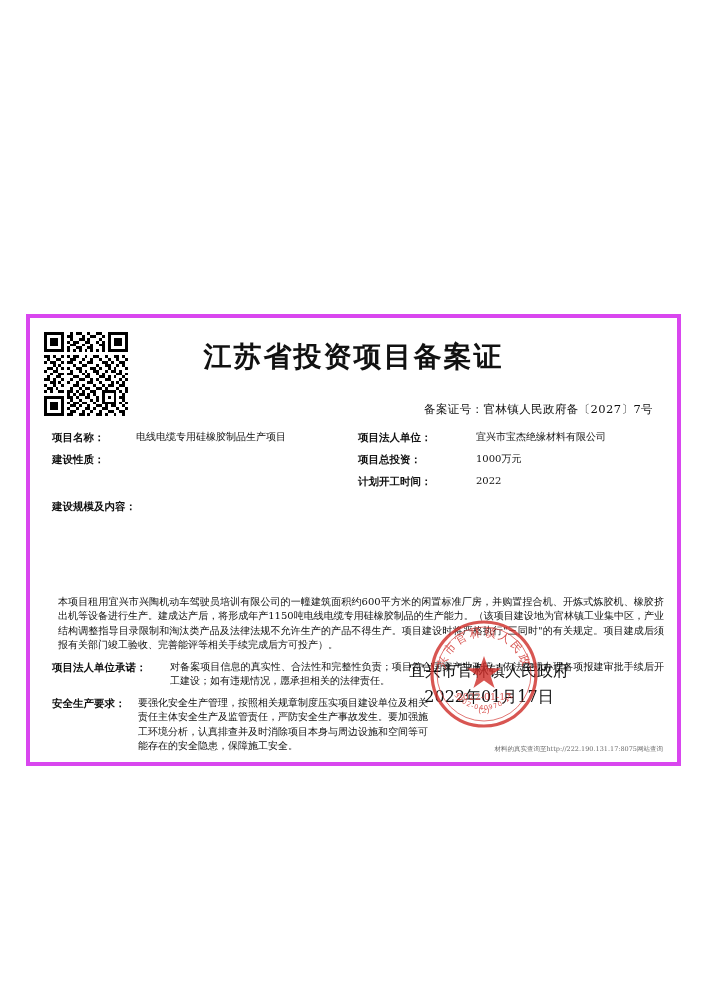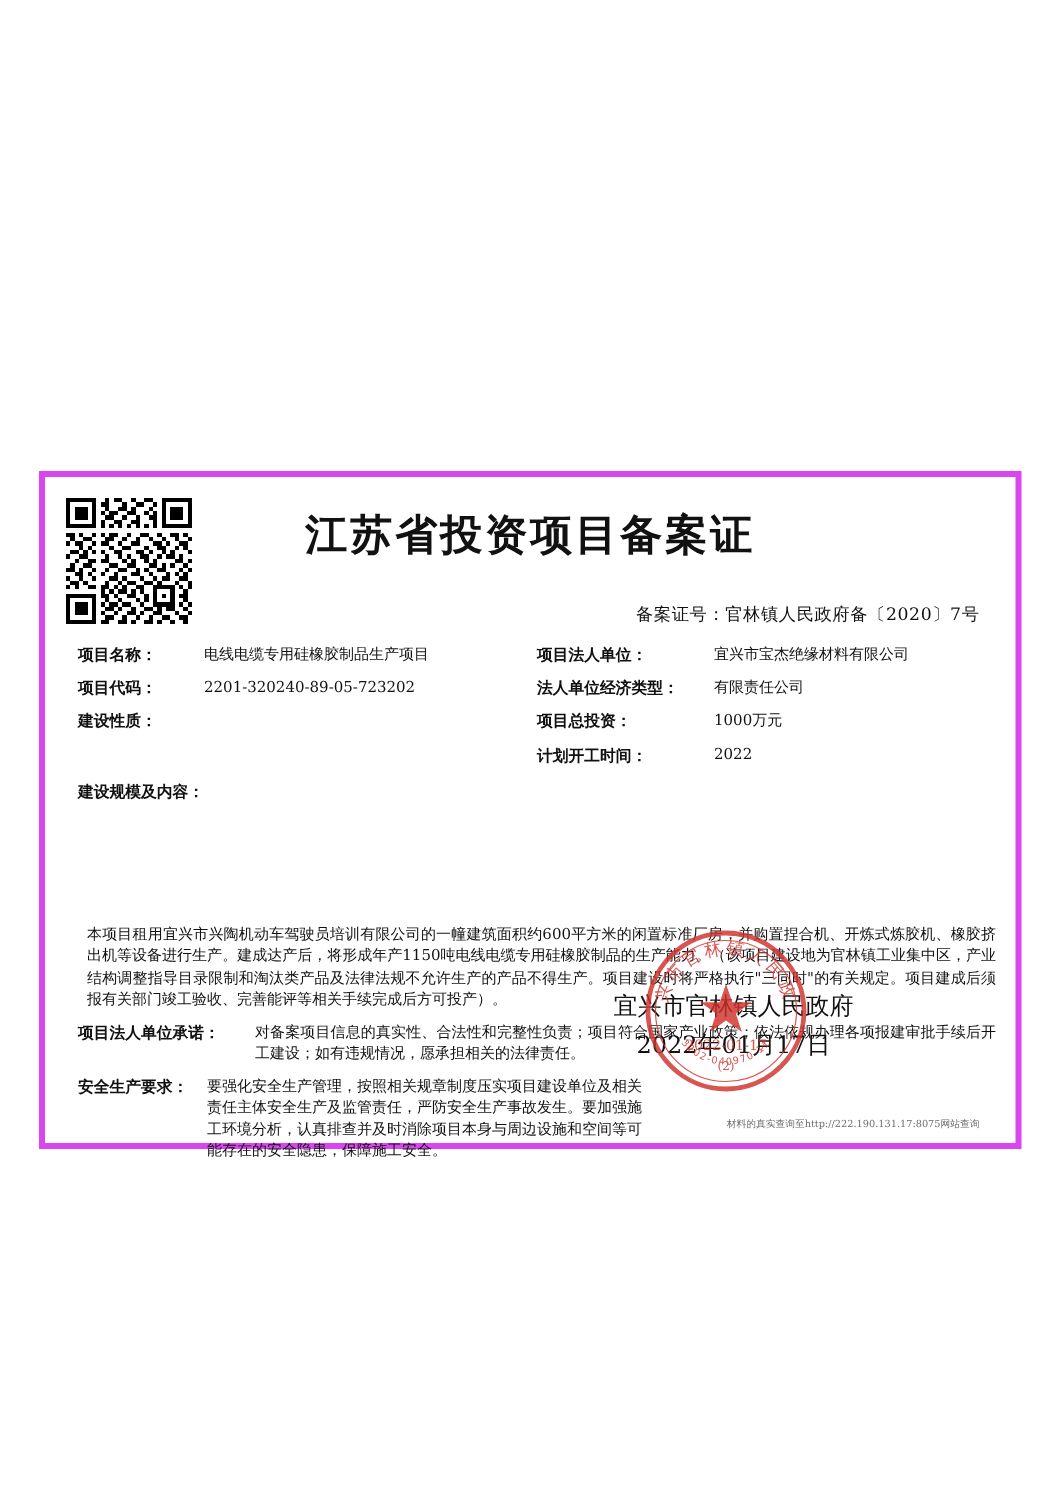--- a/index.html
+++ b/index.html
@@ -144,21 +144,21 @@
     text-align: center;
     font-family: "DejaVu Serif", serif;
     font-size: 16px;
     color: #111;
     line-height: 1.6;
   }
 
   
   .footnote {
     position: absolute;
-    right: 24px;
+    right: 14px;
     bottom: 8px;
     font-size: 6.5px;
     color: #6c6c6c;
     font-family: "DejaVu Serif", serif;
   }
 </style>
 </head>
 <body>
 
 <div class="cert">
@@ -394,48 +394,40 @@
         <rect x="21" y="28" width="1" height="1"></rect>
           <rect x="24" y="28" width="1" height="1"></rect>
         <rect x="27" y="28" width="1" height="1"></rect>
       </g>
     </svg>
   </div>
 
   <div class="title">江苏省投资项目备案证</div>
 
   <div class="record-no">
-    <span>备案证号：</span><span>官林镇人民政府备〔2020〕7号</span>
+    <span>备案证号：</span><span>官林镇人民政府备〔2027〕7号</span>
   </div>
 
   <div class="tbl">
 
     <div class="grid2">
       <div class="col">
         <div class="row">
           <div class="lbl">项目名称：</div>
           <div class="val">电线电缆专用硅橡胶制品生产项目</div>
         </div>
         <div class="row">
-          <div class="lbl">项目代码：</div>
-          <div class="val">2201-320240-89-05-723202</div>
-        </div>
-        <div class="row">
           <div class="lbl">建设性质：</div>
         </div>
       </div>
 
       <div class="col right">
         <div class="row">
           <div class="lbl">项目法人单位：</div>
           <div class="val">宜兴市宝杰绝缘材料有限公司</div>
-        </div>
-        <div class="row">
-          <div class="lbl">法人单位经济类型：</div>
-          <div class="val">有限责任公司</div>
         </div>
         <div class="row">
           <div class="lbl">项目总投资：</div>
           <div class="val">1000万元</div>
         </div>
         <div class="row">
           <div class="lbl">计划开工时间：</div>
           <div class="val">2022</div>
         </div>
       </div>

